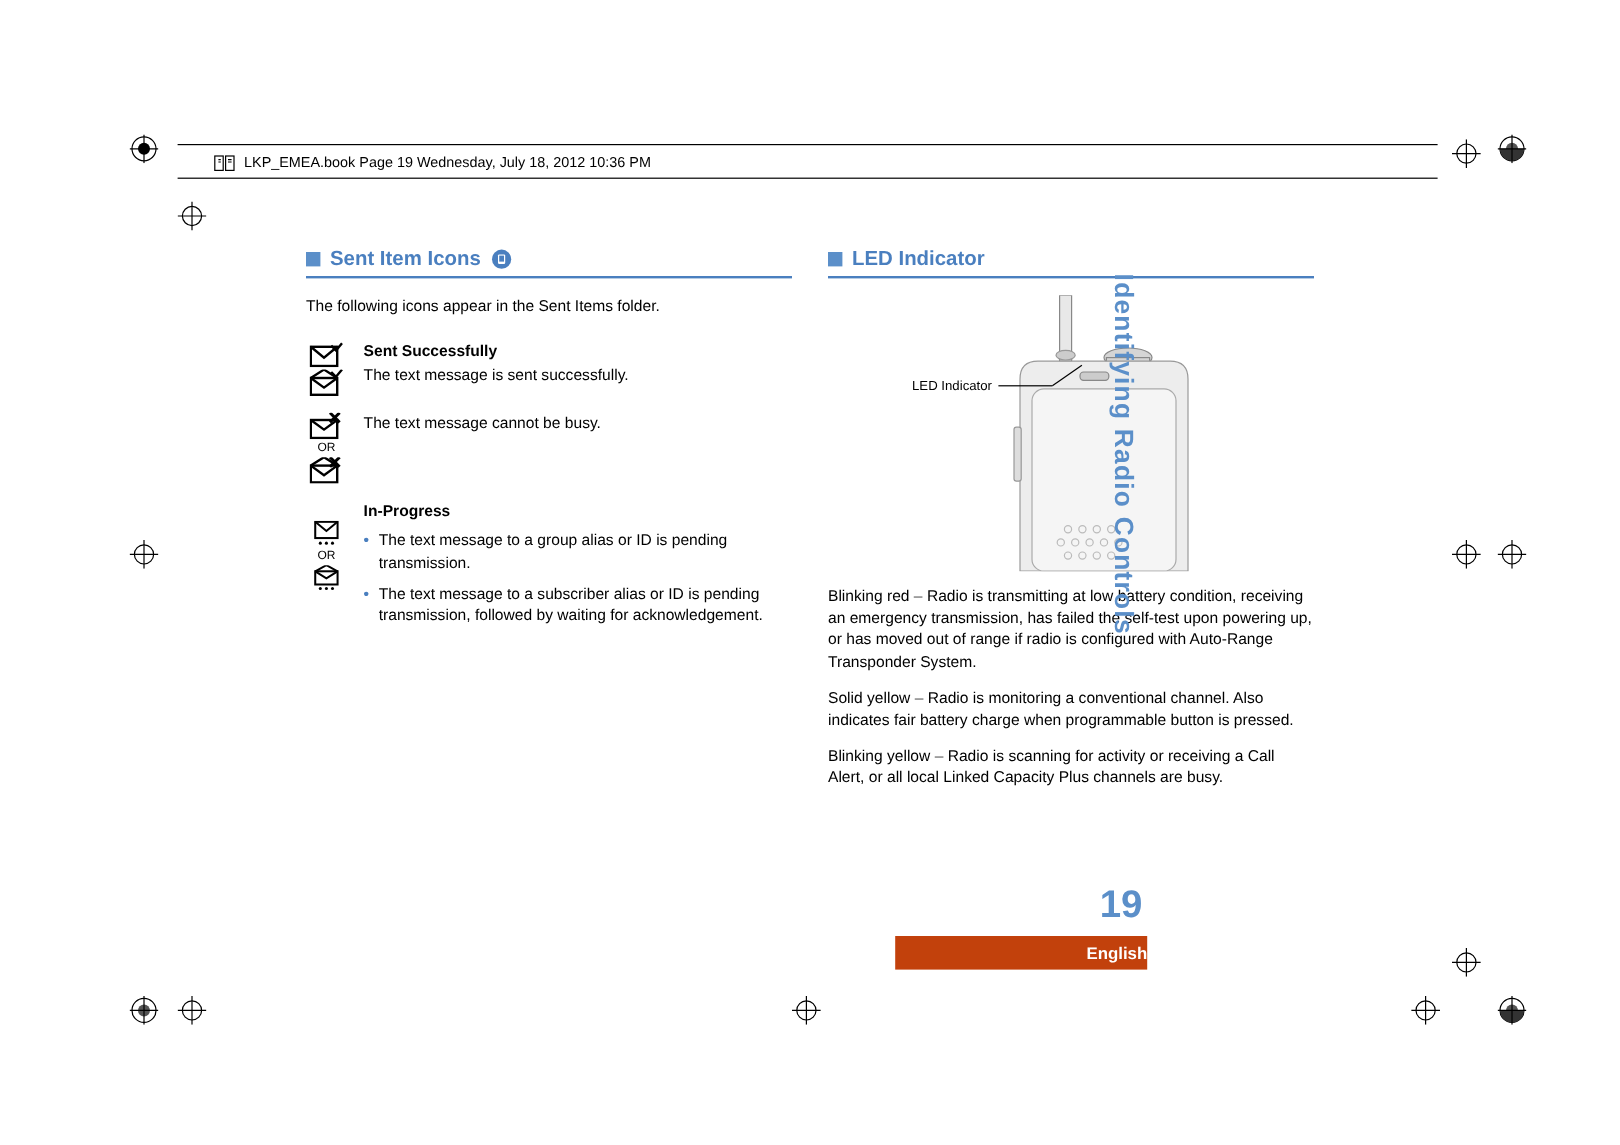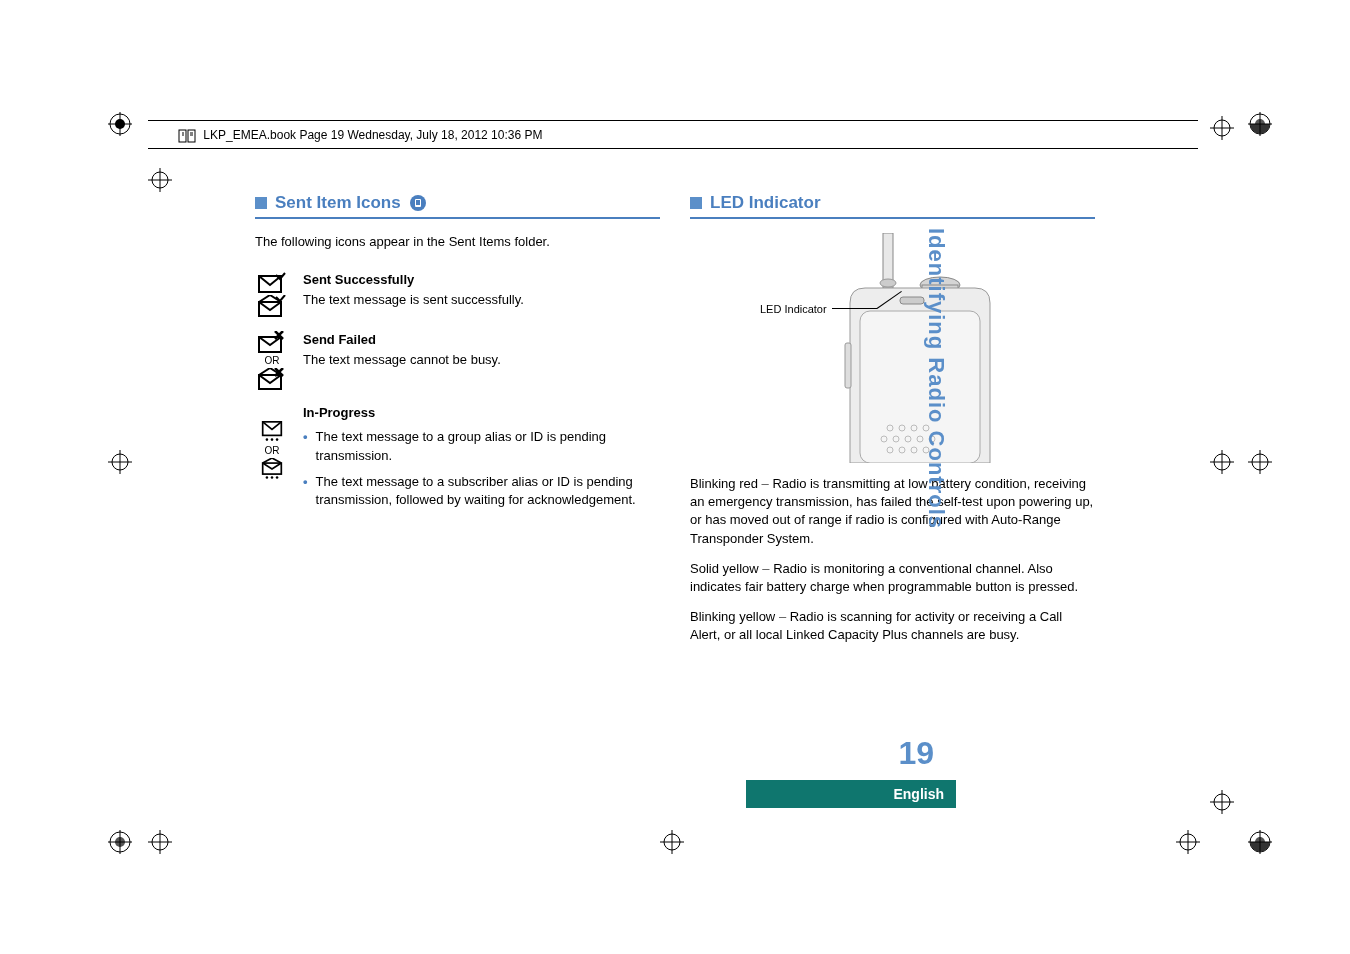--- a/index.html
+++ b/index.html
@@ -3,21 +3,21 @@
   <meta charset="utf-8">
   <style>
     * { box-sizing: border-box; margin: 0; padding: 0; }
     html, body { width: 1350px; height: 954px; font-family: Arial, Helvetica, sans-serif; background: #fff; color: #000; }
     .page { position: relative; width: 1184px; height: 954px; }
 
     .header-line { position: absolute; top: 128px; left: 178px; font-size: 12px; color: #000; }
     .header-rule { position: absolute; top: 120px; left: 148px; width: 1050px; height: 1px; border-top: 1px solid #000; }
     .header-rule2 { position: absolute; top: 148px; left: 148px; width: 1050px; height: 1px; border-top: 1px solid #000; }
 
-    .content { position: absolute; top: 193px; left: 255px; width: 840px; display: flex; gap: 30px; }
+    .content { position: absolute; top: 206px; left: 255px; width: 840px; display: flex; gap: 30px; }
     .col { width: 405px; }
     .section-title { display: flex; align-items: center; gap: 8px; color: #4a7fbf; font-size: 17px; font-weight: bold; margin-bottom: 4px; }
     .sq { width: 12px; height: 12px; background: #5b8fc9; display: inline-block; }
     .section-rule { height: 2px; background: #4a7fbf; margin-bottom: 14px; }
 
     .intro { font-size: 13px; margin-bottom: 20px; line-height: 1.4; }
 
     .icon-row { display: flex; gap: 14px; margin-bottom: 14px; }
     .icon-col { width: 34px; display: flex; flex-direction: column; align-items: center; font-size: 10px; gap: 2px; }
     .icon-col .or { font-size: 10px; }
@@ -27,22 +27,22 @@
     .bullet-item { display: flex; gap: 8px; margin-bottom: 8px; font-size: 13px; line-height: 1.4; }
     .bullet-item .b { color: #4a7fbf; font-weight: bold; }
 
     .radio-fig { position: relative; width: 380px; height: 230px; margin-bottom: 12px; }
     .radio-label { position: absolute; top: 70px; left: 70px; font-size: 11px; }
     .para { font-size: 13px; line-height: 1.4; margin-bottom: 12px; }
     .para .b { font-weight: normal; }
     .para .dash { color: #555; }
 
     .side-title { position: absolute; top: 228px; right: 235px; writing-mode: vertical-rl; color: #5b8fc9; font-size: 22px; font-weight: bold; letter-spacing: 1px; }
-    .page-num { position: absolute; right: 250px; top: 735px; color: #5b8fc9; font-size: 32px; font-weight: bold; }
-    .lang-band { position: absolute; right: 228px; top: 780px; width: 210px; height: 28px; background: #0f766e; color: #fff; font-weight: bold; font-size: 14px; display: flex; align-items: center; justify-content: flex-end; padding-right: 12px; }
+    .page-num { position: absolute; right: 232px; top: 735px; color: #5b8fc9; font-size: 32px; font-weight: bold; }
+    .lang-band { position: absolute; right: 228px; top: 780px; width: 210px; height: 28px; background: #c2410c; color: #fff; font-weight: bold; font-size: 14px; display: flex; align-items: center; justify-content: flex-end; }
     .reg { position: absolute; width: 24px; height: 24px; }
 
     .led-callout-line { position: absolute; top: 75px; left: 142px; width: 45px; height: 1px; background: #000; }
     .led-callout-line::after { content: ""; position: absolute; right: -30px; top: 0; width: 30px; height: 1px; background: #000; transform: rotate(-35deg); transform-origin: left; }
 
     
     .env { width: 28px; height: 22px; }
   </style>
 </head>
 <body>
@@ -185,21 +185,20 @@
           <span class="or">OR</span>
           <svg class="env" viewBox="0 0 28 22">
               <polyline points="1,7 12,0 23,7" fill="none" stroke="#000" stroke-width="2"></polyline>
               <rect x="1" y="7" width="22" height="14" fill="none" stroke="#000" stroke-width="2"></rect>
               <polyline points="1,7 12,15 23,7" fill="none" stroke="#000" stroke-width="2"></polyline>
               <line x1="17" y1="0" x2="25" y2="8" stroke="#000" stroke-width="2.5"></line>
               <line x1="25" y1="0" x2="17" y2="8" stroke="#000" stroke-width="2.5"></line>
             </svg>
         </div>
         <div class="icon-text">
-          <span class="h">Send Failed</span>
           <span>The text message cannot be busy.</span>
         </div>
       </div>
 
       <div class="icon-row">
         <div class="icon-col">
           <span class="h" style="font-size:13px;font-weight:bold;align-self:flex-start;visibility:hidden">.</span>
           <svg class="env" viewBox="0 0 28 26">
               <rect x="3" y="1" width="22" height="16" fill="none" stroke="#000" stroke-width="2"></rect>
               <polyline points="3,1 14,10 25,1" fill="none" stroke="#000" stroke-width="2"></polyline>

